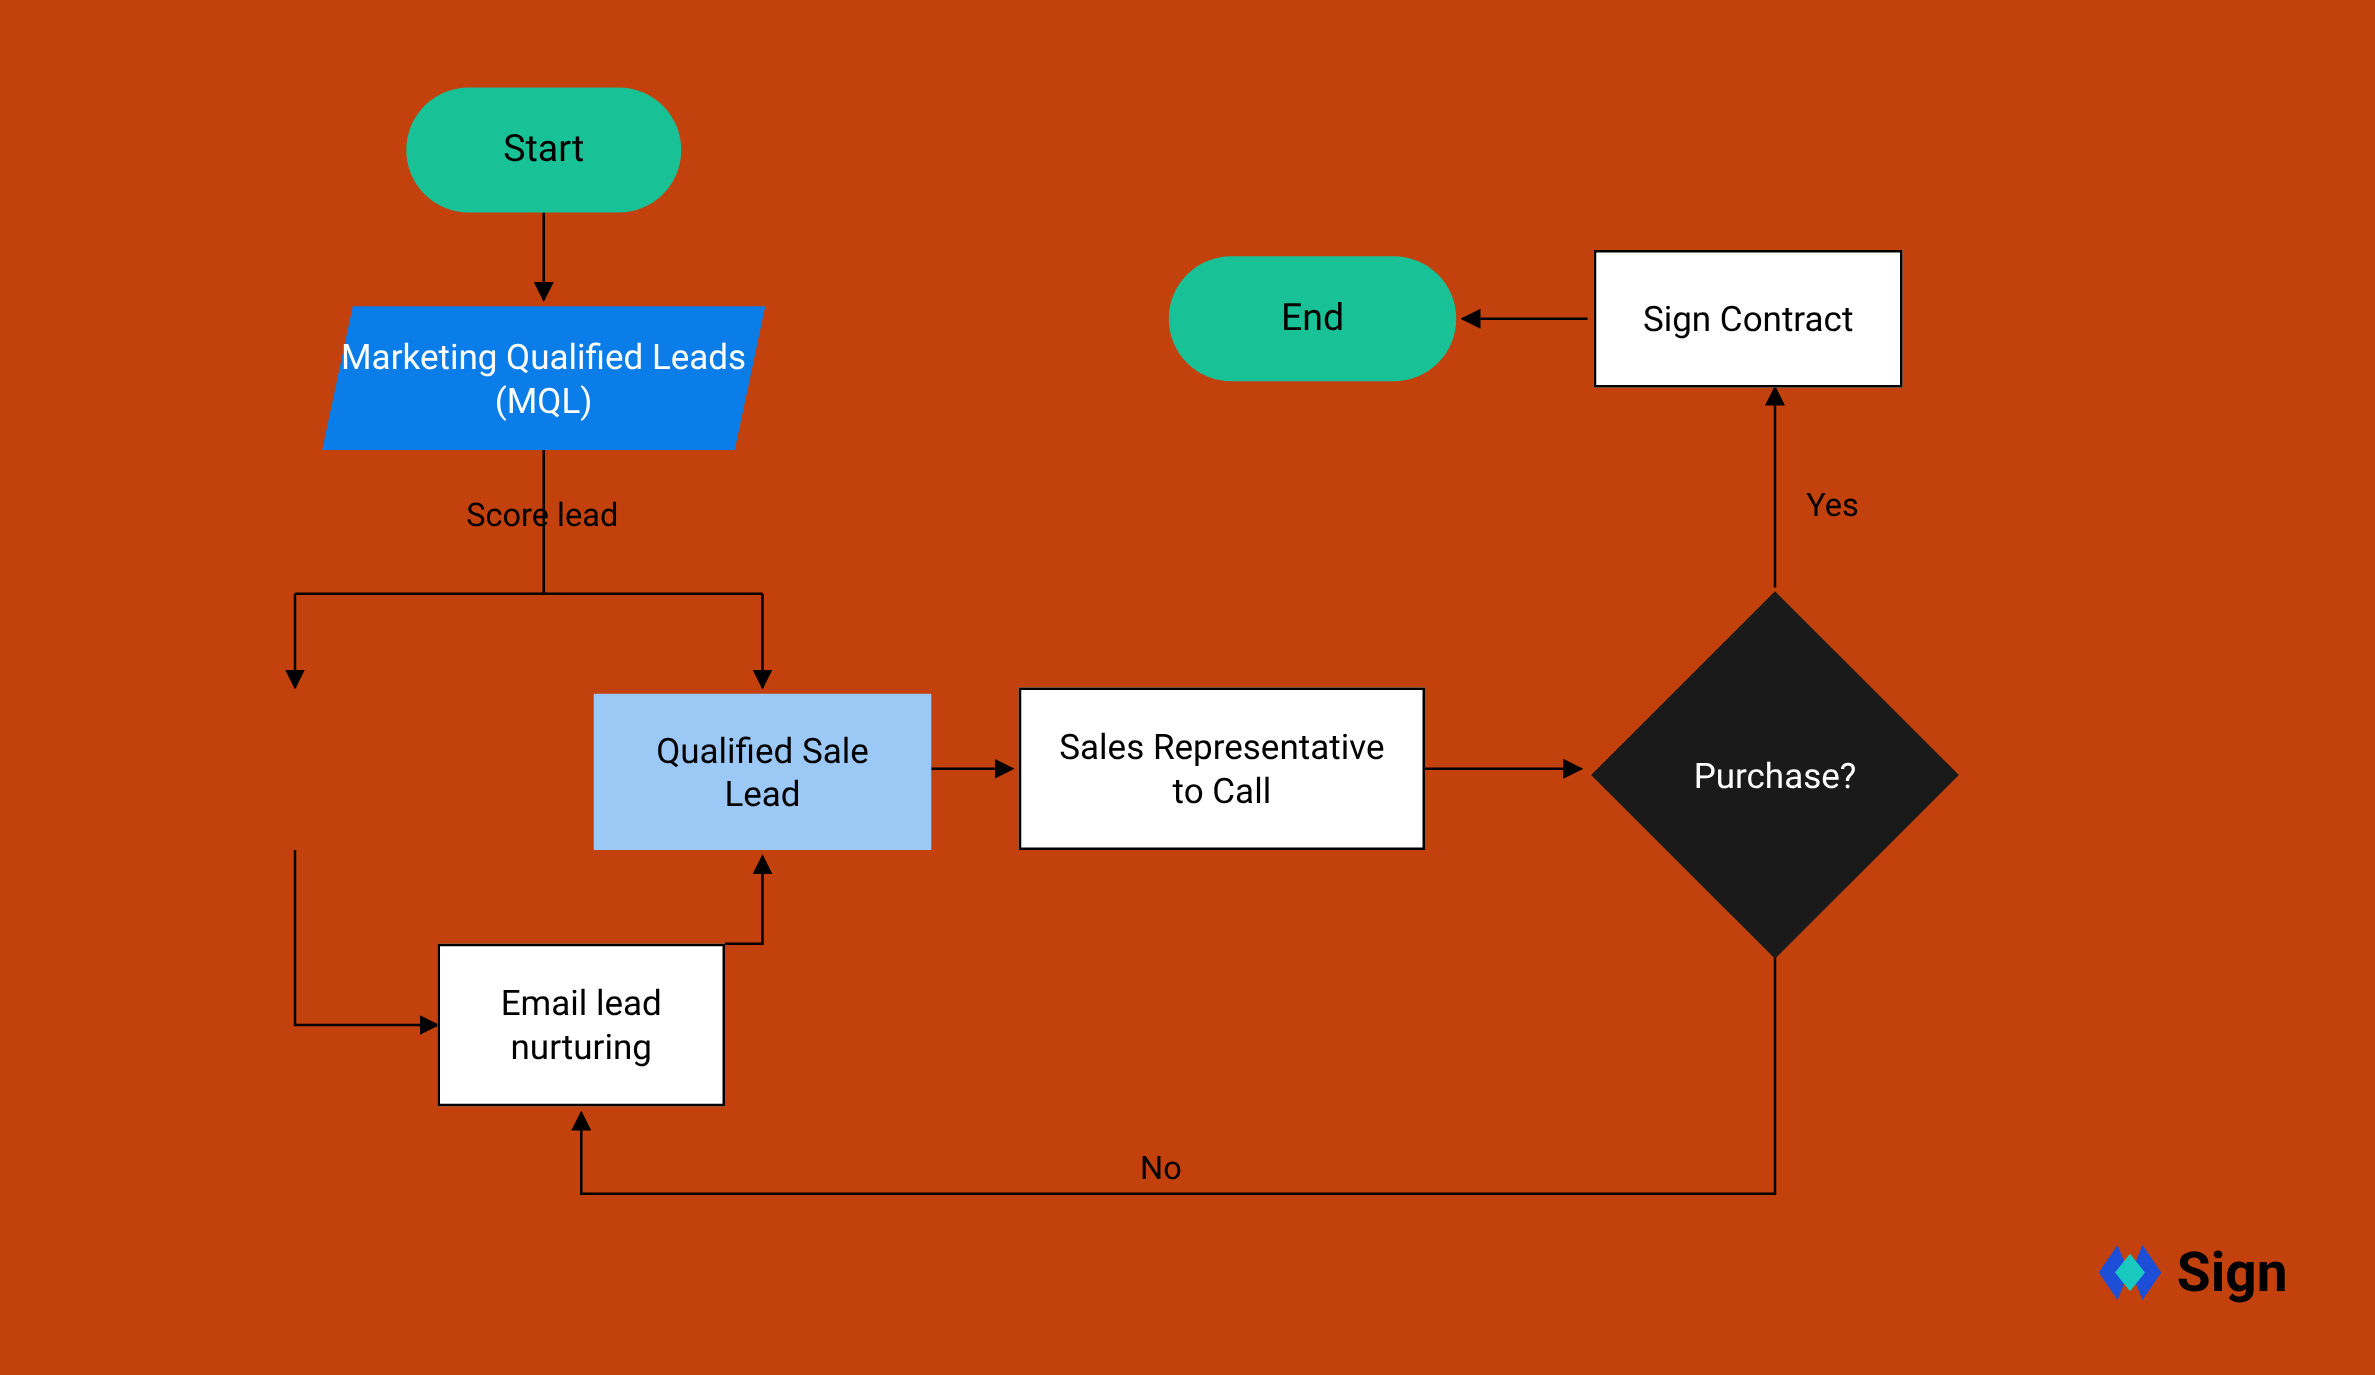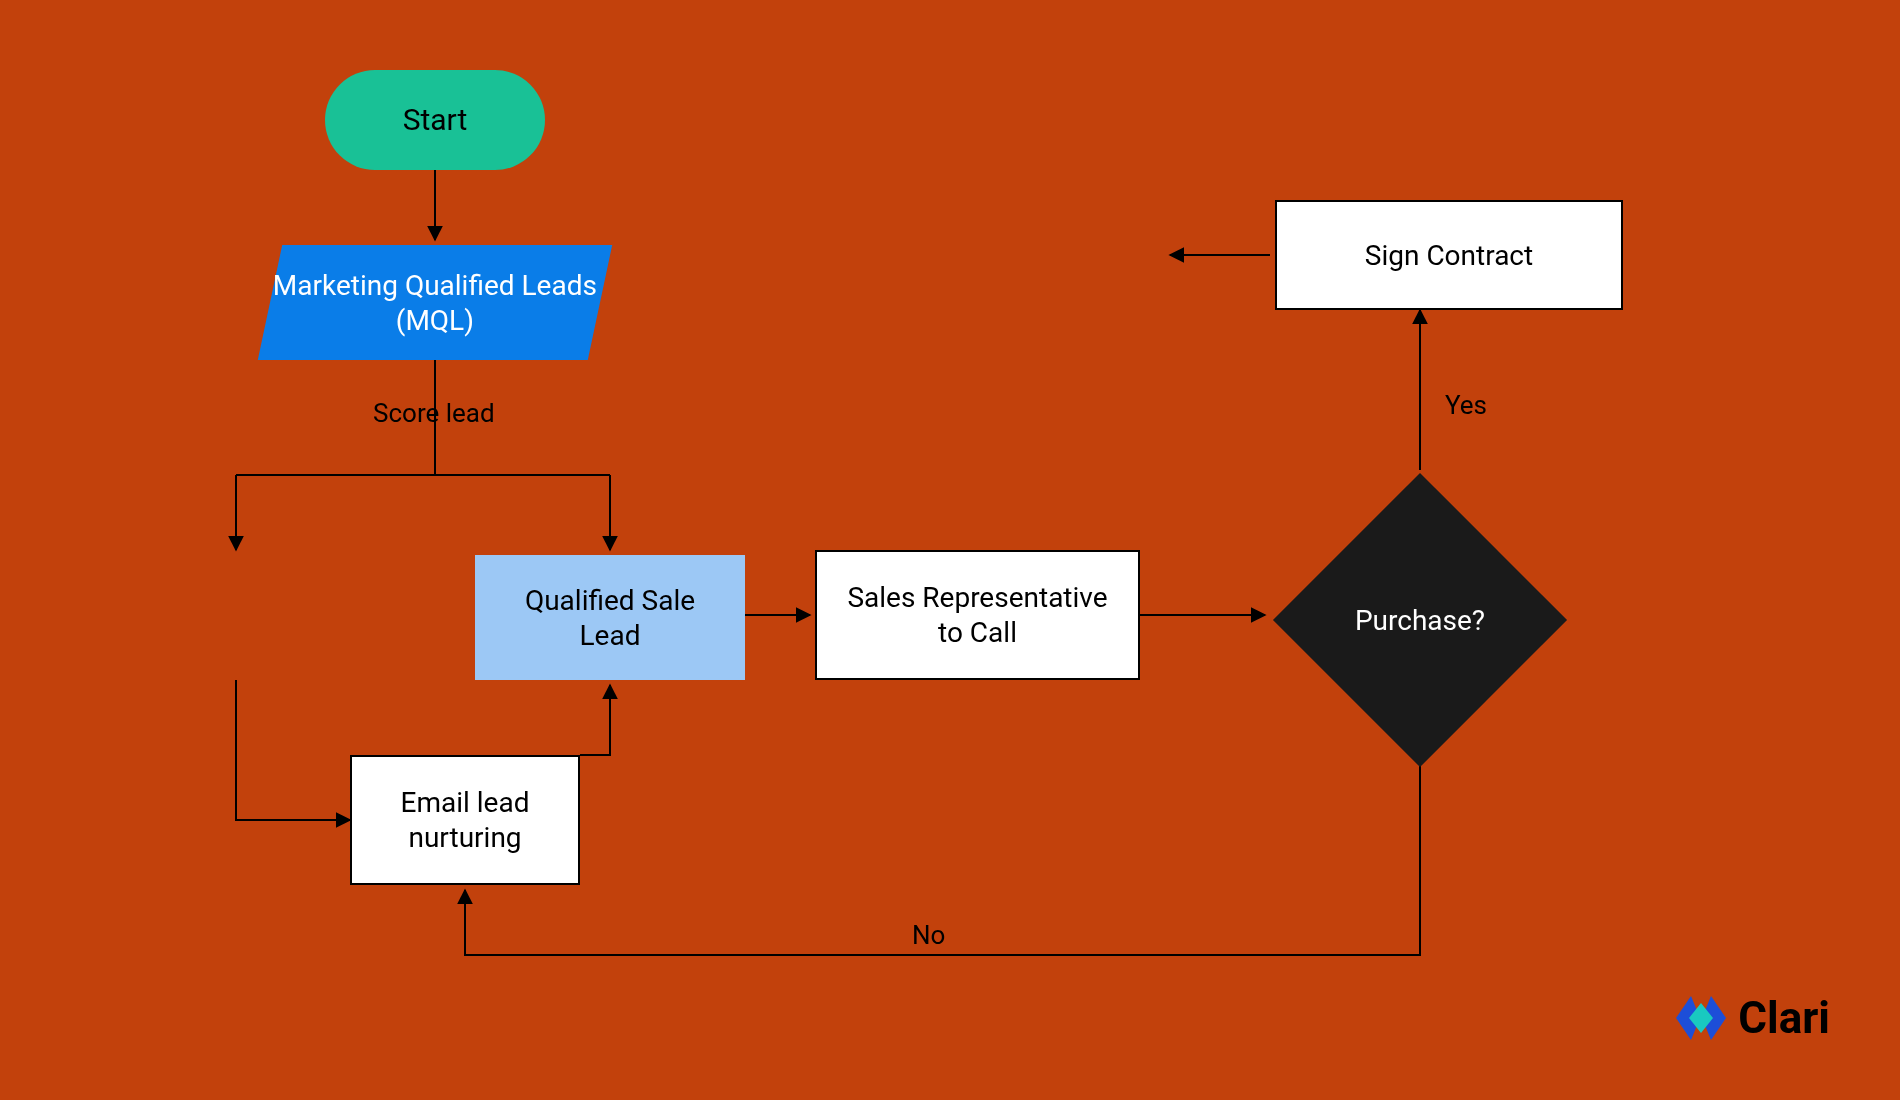--- a/index.html
+++ b/index.html
@@ -154,27 +154,30 @@
 
   <div class="diamond-wrap" style="left:1270px; top:470px; width:300px; height:300px;">
     <div class="diamond" style="width:208px; height:208px;"></div>
     <div class="diamond-label">Purchase?</div>
   </div>
 
   <div class="edge-label" style="left:1445px; top:390px;">Yes</div>
 
   <div class="edge-label" style="left:900px; top:920px;margin-left:12px;">No</div>
 
-  <div class="node rect-white" style="left:1275px; top:200px; width:348px; height:110px;">
+  <div class="node rect-white" style="left:1275px; top:200px; width:247px; height:110px;">
     <span>Sign Contract</span>
   </div>
 
+  <div class="node pill" style="left:935px; top:205px; width:230px; height:100px;">
+    <span>End</span>
+  </div>
 
   <div class="logo" style="right:70px; bottom:55px;">
     <svg width="54" height="54" viewBox="0 0 54 54">
       <polygon points="17,5 2,27 17,49 26,27" fill="#1d4ed8"></polygon>
       <polygon points="37,5 52,27 37,49 28,27" fill="#1d4ed8"></polygon>
       <polygon points="27,12 15,27 27,42 39,27" fill="#19c9c0"></polygon>
     </svg>
-    <div class="logo-text">Clari</div>
+    <div class="logo-text">Sign</div>
   </div>
 
 </div>
 
 </body></html>

